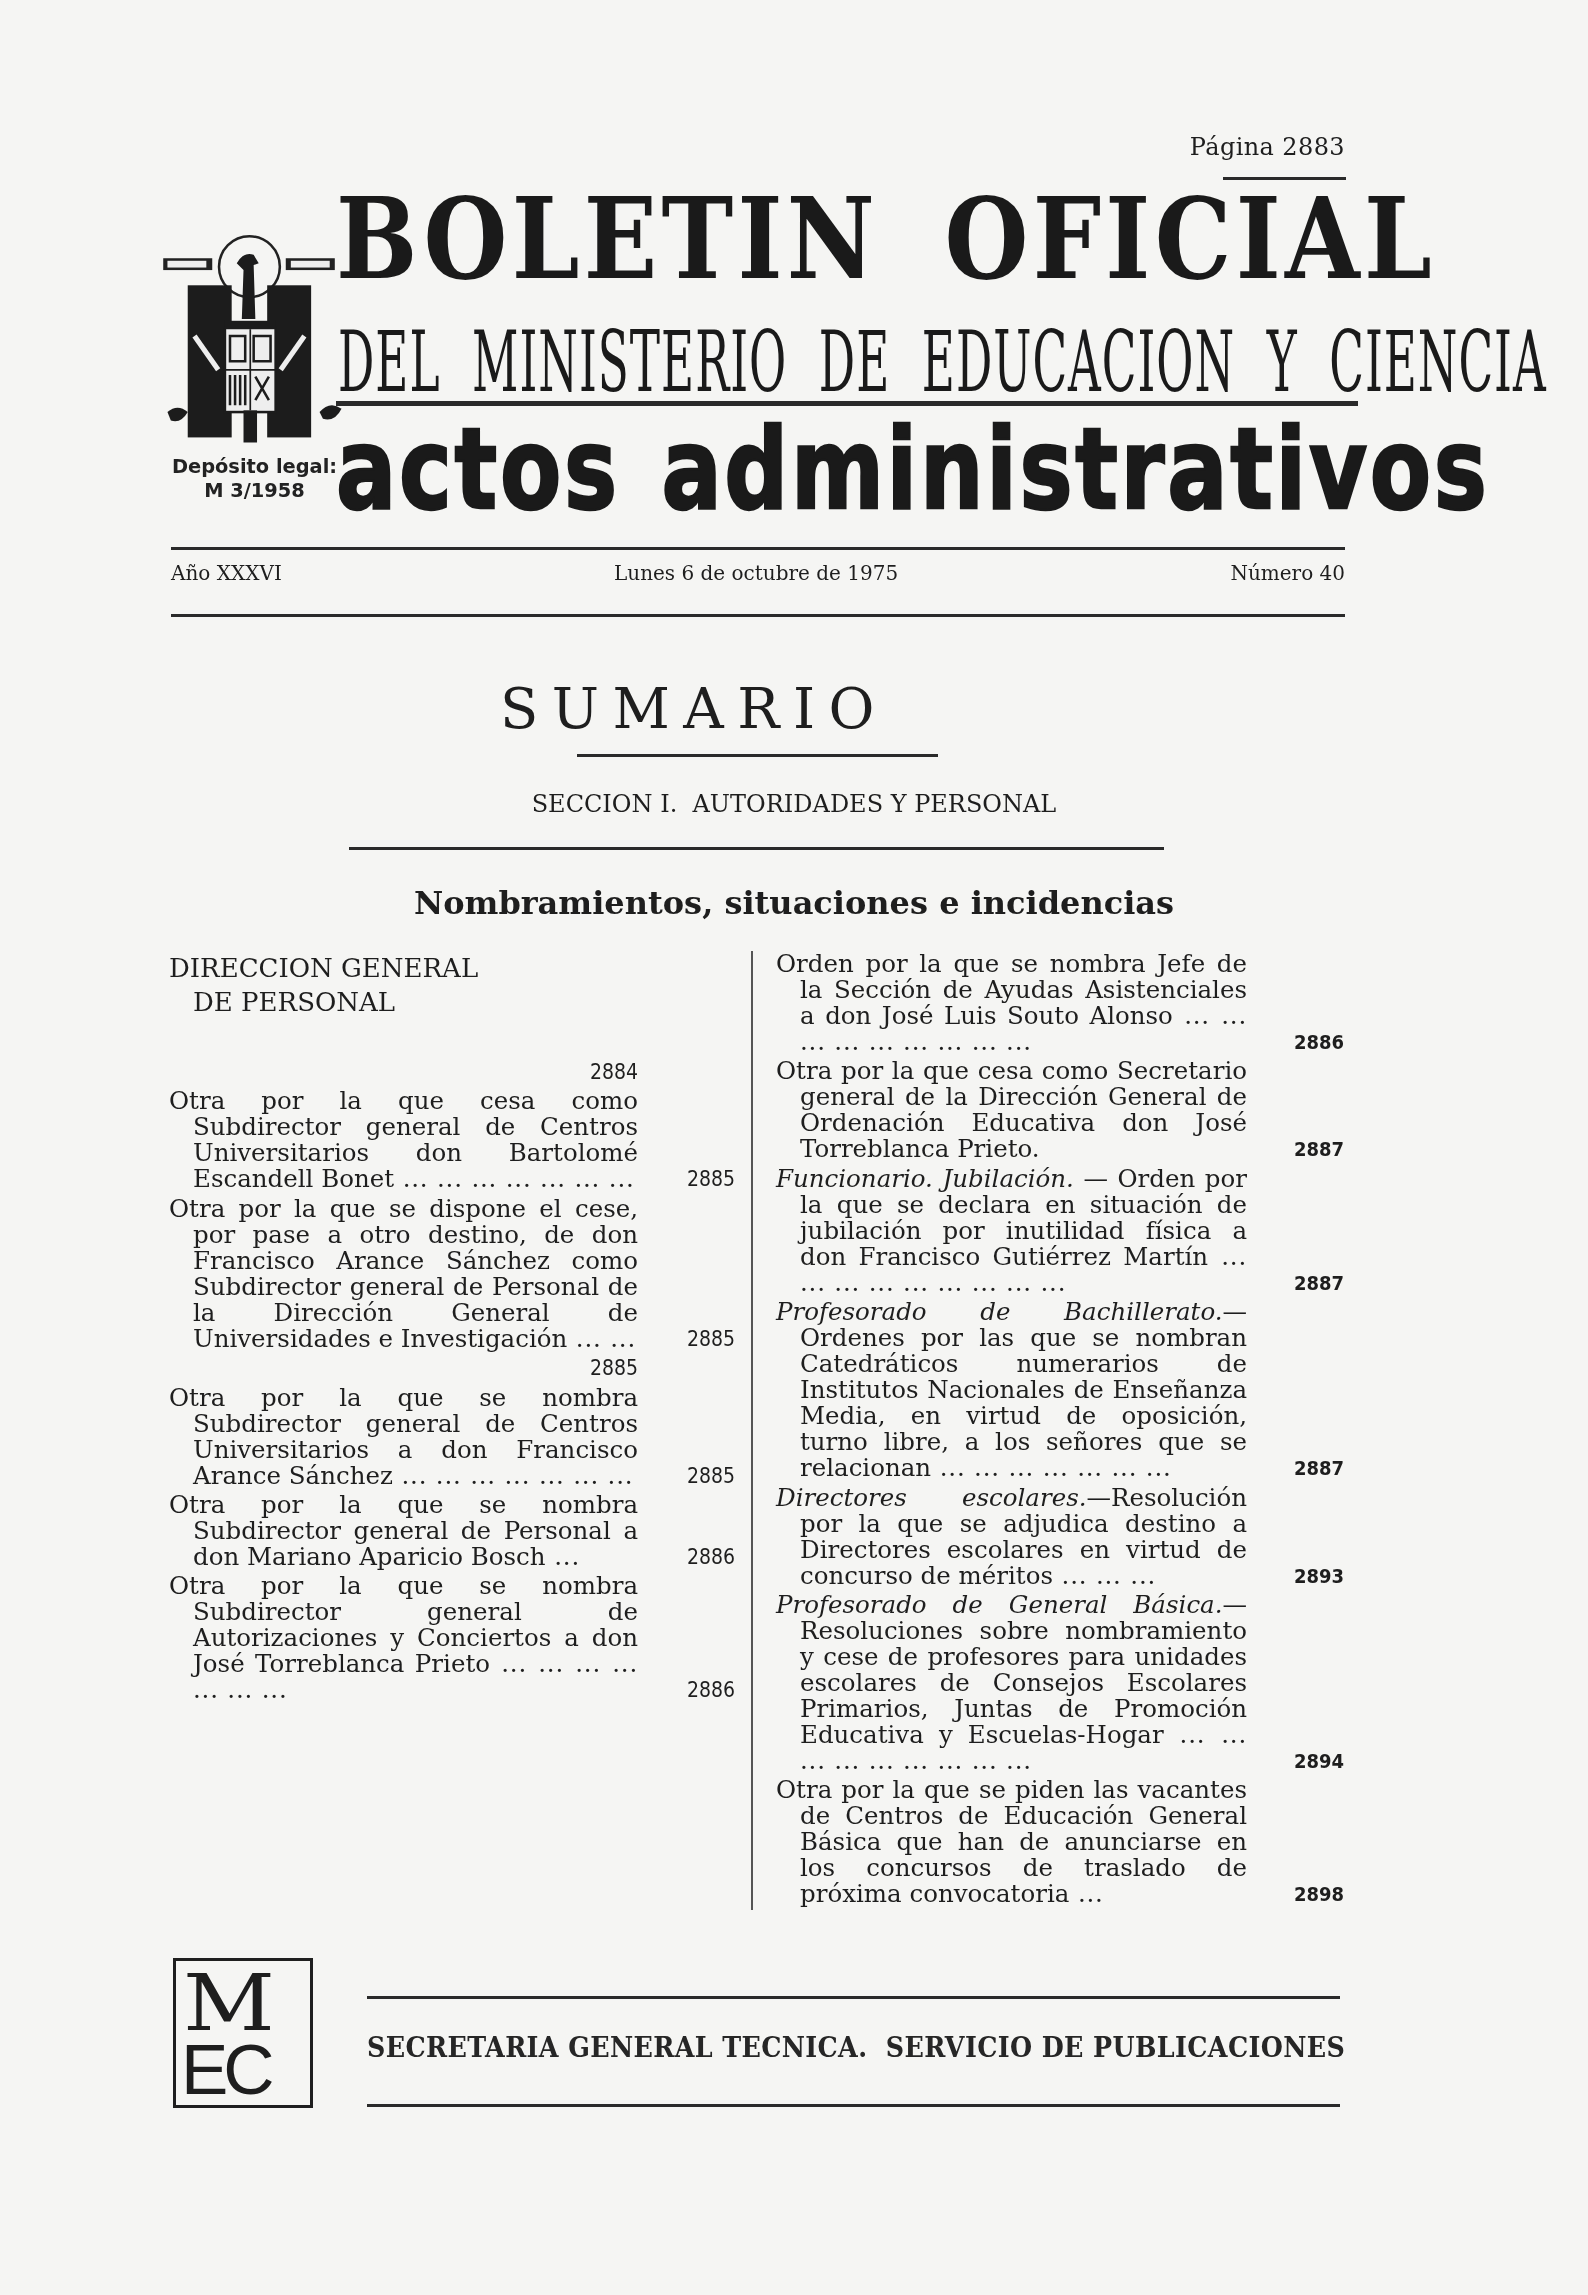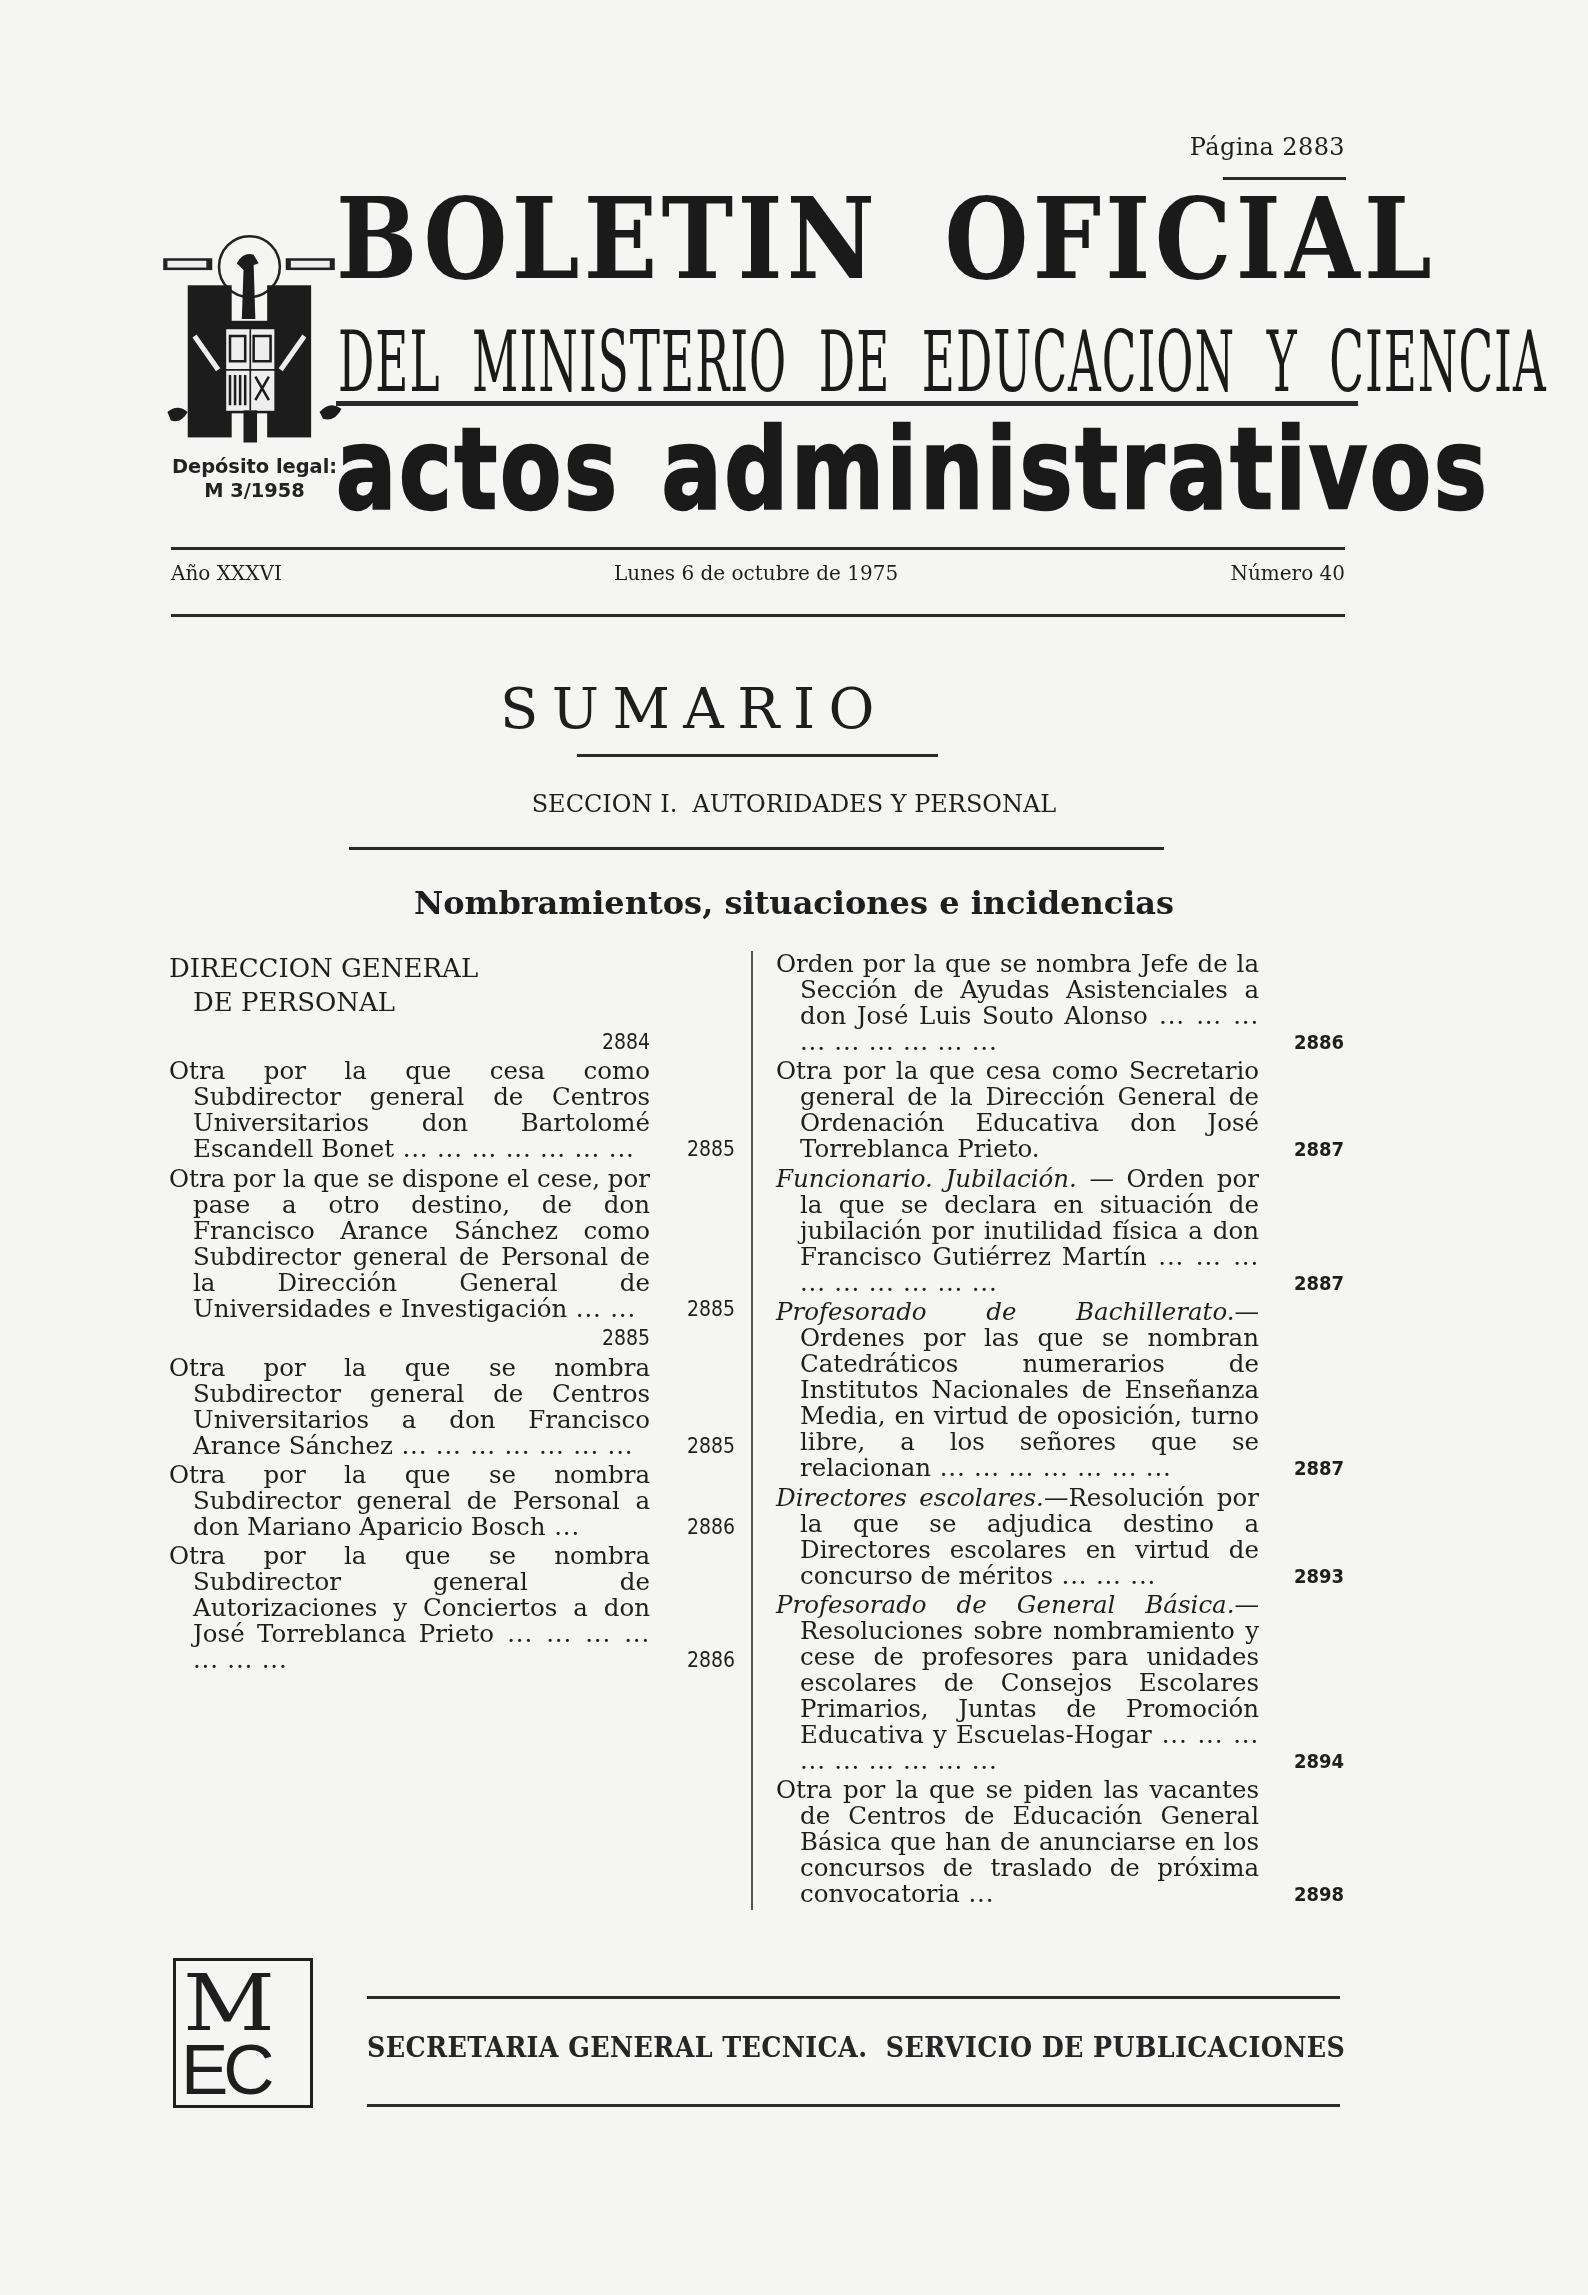--- a/index.html
+++ b/index.html
@@ -46,24 +46,24 @@
     .seccion { left: 0; width: 1588px; top: 790px; text-align: center; font-size: 24px; letter-spacing: 0px; }
     .seccion-rule { left: 349px; top: 847px; width: 815px; height: 2.5px; }
     .subheading { left: 0; width: 1588px; top: 884px; text-align: center; font-size: 32px; font-weight: bold; }
 
     
     .col { position: absolute; top: 951px; font-size: 24.5px; line-height: 26px; }
     .col-left { left: 169px; width: 566px; }
     .col-right { left: 776px; width: 568px; }
     .col-divider { left: 751px; top: 951px; width: 1.7px; height: 959px; background: #555; }
 
-    .dept { font-size: 26px; line-height: 34px; margin-bottom: 10px; }
+    .dept { font-size: 26px; line-height: 34px; margin-bottom: 40px; }
     .dept .l2 { padding-left: 24px; }
 
-    .entry { display: grid; grid-template-columns: 1fr 81px; column-gap: 4px; margin-bottom: 3.4px; }
+    .entry { display: grid; grid-template-columns: 1fr 81px; column-gap: 16px; margin-bottom: 3.4px; }
     .entry .txt { text-align: justify; padding-left: 24px; text-indent: -24px; hyphens: manual; }
     .entry .pg { align-self: end; text-align: right; font-size: 21px; font-family: "DejaVu Sans", sans-serif; transform: scaleX(0.9); transform-origin: right bottom; }
     .col-right .entry .pg { font-weight: bold; font-size: 20px; }
     .entry em { font-style: italic; }
     .dots { letter-spacing: 0.8px; }
 
     
     .mec-logo { left: 173px; top: 1958px; width: 140px; height: 150px; border: 3.4px solid #1f1f1f; box-sizing: border-box; }
     .mec-logo .m { position: absolute; left: 6.8px; top: 3.4px; font-family: "DejaVu Serif", serif; font-size: 78px; line-height: 78px; transform: scaleX(1.15); transform-origin: left top; }
     .mec-logo .ec { position: absolute; left: 5px; top: 73px; font-family: Liberation Sans, sans-serif; font-size: 71px; line-height: 71px; letter-spacing: -5px; }

